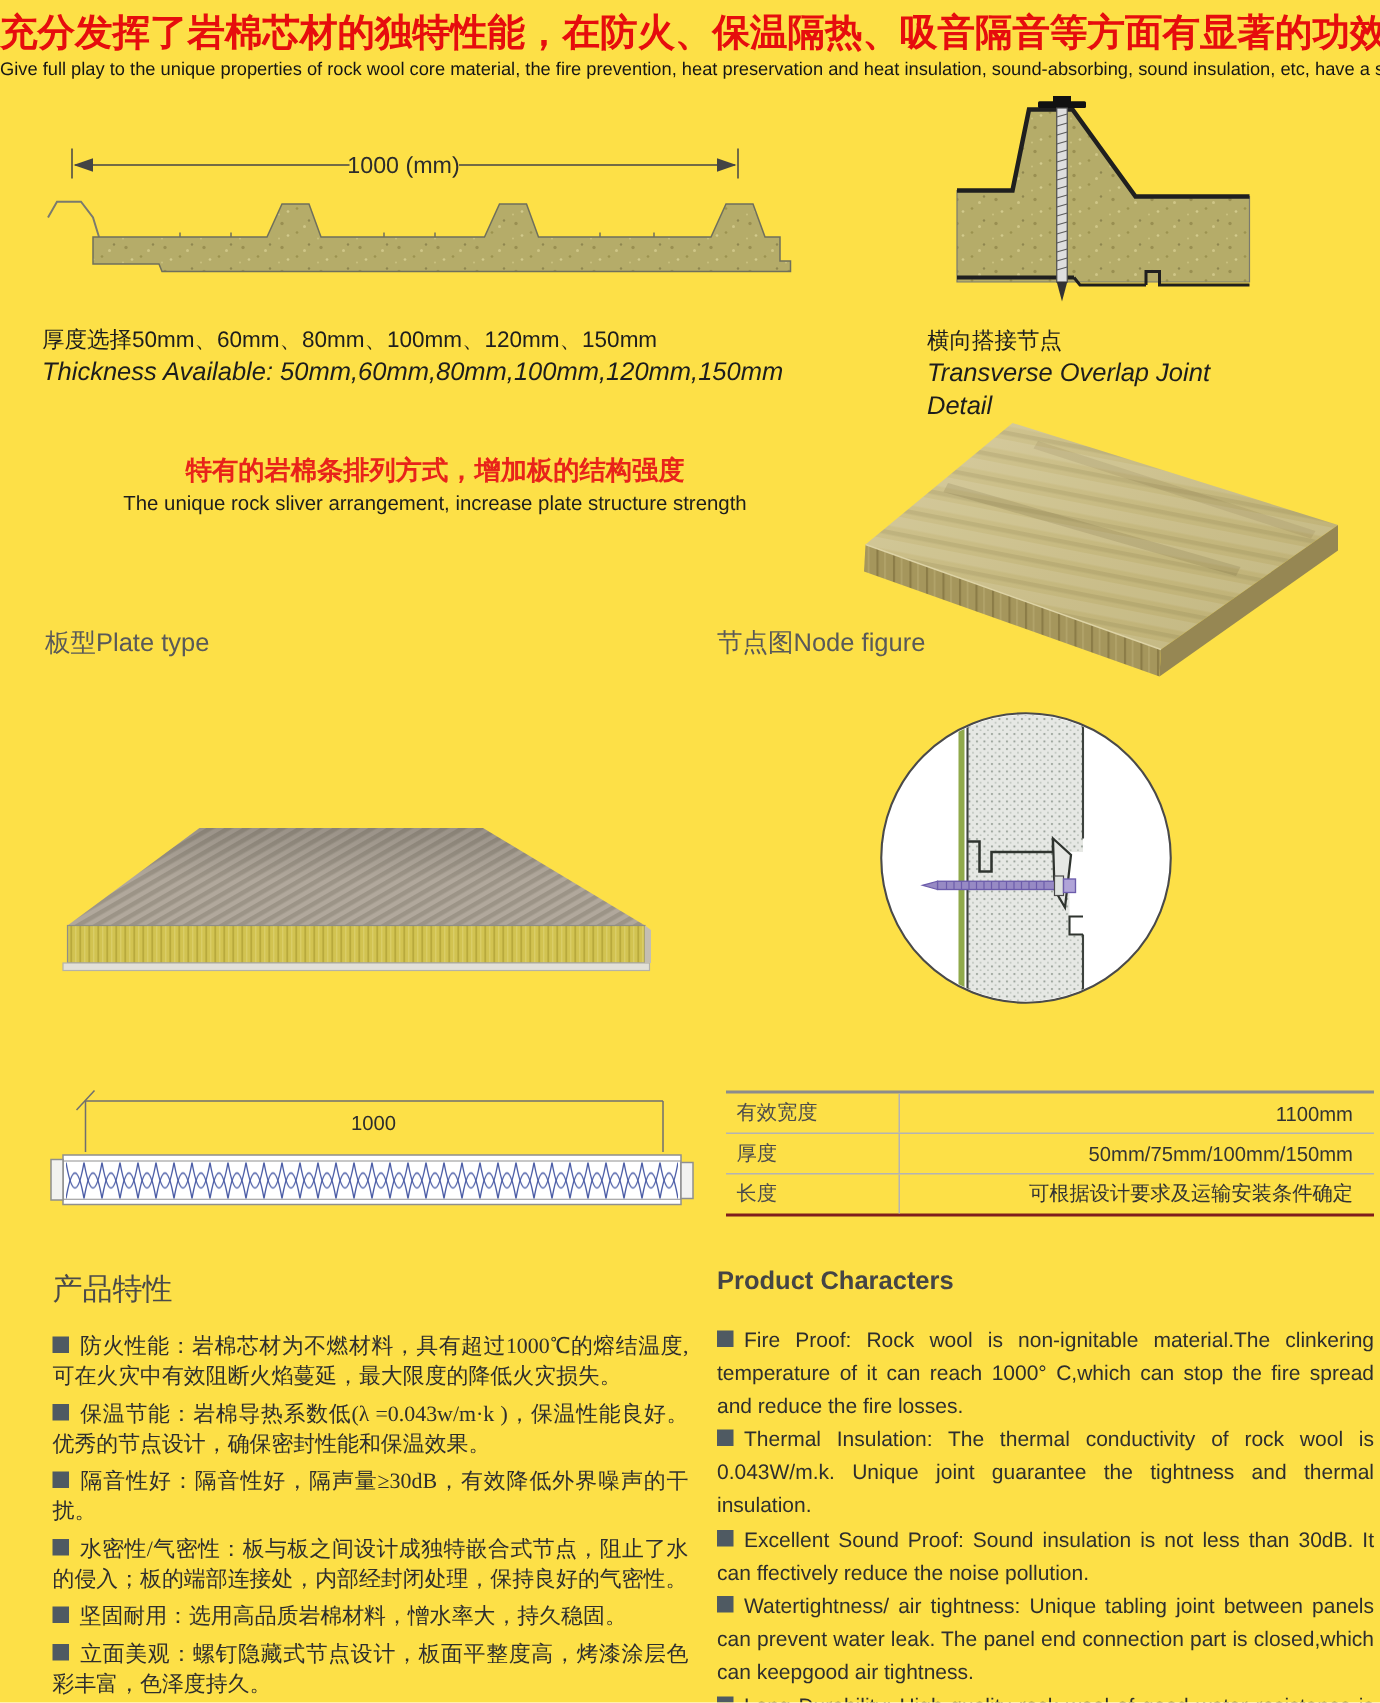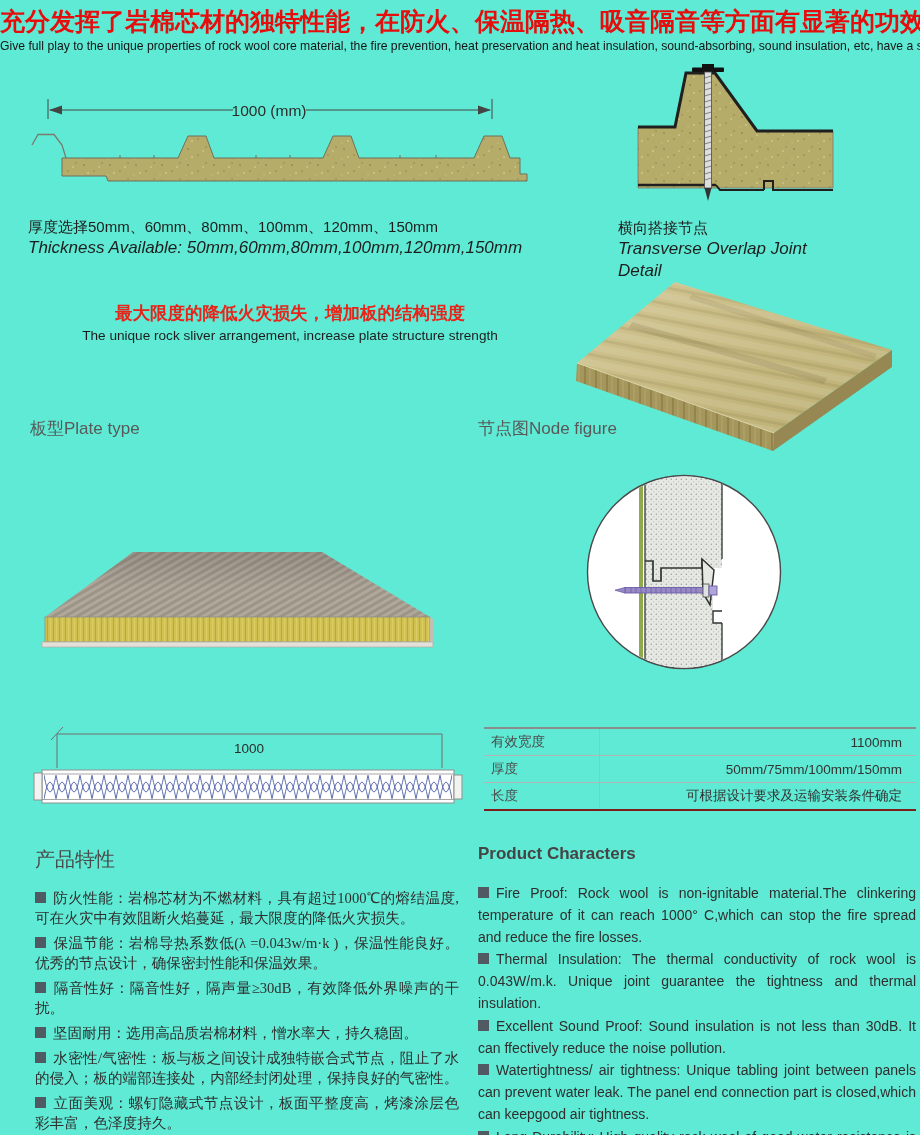--- a/index.html
+++ b/index.html
@@ -1,16 +1,16 @@
 <!DOCTYPE html>
 <html><head>
 <meta charset="utf-8">
 <style>
   html,body{margin:0;padding:0;background:#fff;}
-  .page{position:relative;width:920px;height:1135px;background:#5eead4;overflow:hidden;
+  .page{position:relative;width:920px;height:1135px;background:#fde047;overflow:hidden;
         font-family:"Liberation Sans","DejaVu Sans",sans-serif;color:#333;}
   .abs{position:absolute;}
   .title-cn{top:5px;left:0;width:920px;text-align:center;color:#e60d0d;font-size:25px;
             font-weight:bold;white-space:nowrap;letter-spacing:0;}
   .title-en{top:39px;left:0;width:920px;text-align:center;color:#151515;font-size:12.2px;
             white-space:nowrap;}
   .fig-caption{text-align:left;line-height:1.32;}
   .cap-cn{font-size:15px;color:#1d1d1d;}
   .cap-en{font-size:17px;color:#1d1d1d;font-style:italic;}
   .note-cn{font-size:17.5px;font-weight:bold;color:#e8231a;text-align:center;}
@@ -117,21 +117,21 @@
       </g>
       <polygon points="70.5,124 77.5,124 74,137" fill="#333"></polygon>
     </g>
   </svg>
   <div class="abs fig-caption" style="left:618px;top:218px;width:236px;">
     <div class="cap-cn">横向搭接节点</div>
     <div class="cap-en">Transverse Overlap Joint Detail</div>
   </div>
 
   <div class="abs" style="left:30px;top:301px;width:520px;">
-    <div class="note-cn">最大限度的降低火灾损失，增加板的结构强度</div>
+    <div class="note-cn">特有的岩棉条排列方式，增加板的结构强度</div>
     <div class="note-en">The unique rock sliver arrangement, increase plate structure strength</div>
   </div>
 
   <svg class="abs" style="left:572px;top:274px;" width="325" height="180" viewBox="0 0 325 180">
     <defs>
       <linearGradient id="slabTop" x1="0" y1="0" x2="1" y2="1">
         <stop offset="0" stop-color="#d3c795"></stop>
           <stop offset="0.5" stop-color="#c6b980"></stop>
           <stop offset="1" stop-color="#bcae72"></stop>
       </linearGradient>
@@ -267,22 +267,22 @@
       <div class="spec-value">可根据设计要求及运输安装条件确定</div>
     </div>
   </div>
 
   <div class="abs feat feat-cn" style="left:35px;top:846px;width:424px;">
     <h2 class="feat-title-cn">产品特性</h2>
     <ul class="feat-list">
       <li><span class="sq"></span><span>防火性能：岩棉芯材为不燃材料，具有超过1000℃的熔结温度,可在火灾中有效阻断火焰蔓延，最大限度的降低火灾损失。</span></li>
       <li><span class="sq"></span><span>保温节能：岩棉导热系数低(λ =0.043w/m·k )，保温性能良好。优秀的节点设计，确保密封性能和保温效果。</span></li>
       <li><span class="sq"></span><span>隔音性好：隔音性好，隔声量≥30dB，有效降低外界噪声的干扰。</span></li>
+      <li><span class="sq"></span><span>水密性/气密性：板与板之间设计成独特嵌合式节点，阻止了水的侵入；板的端部连接处，内部经封闭处理，保持良好的气密性。</span></li>
       <li><span class="sq"></span><span>坚固耐用：选用高品质岩棉材料，憎水率大，持久稳固。</span></li>
-      <li><span class="sq"></span><span>水密性/气密性：板与板之间设计成独特嵌合式节点，阻止了水的侵入；板的端部连接处，内部经封闭处理，保持良好的气密性。</span></li>
       <li><span class="sq"></span><span>立面美观：螺钉隐藏式节点设计，板面平整度高，烤漆涂层色彩丰富，色泽度持久。</span></li>
     </ul>
   </div>
 
   <div class="abs feat feat-en" style="left:478px;top:844px;width:438px;">
     <h2 class="feat-title-en">Product Characters</h2>
     <ul class="feat-list">
       <li><span class="sq"></span><span>Fire Proof: Rock wool is non-ignitable material.The clinkering temperature of it can reach 1000° C,which can stop the fire spread and reduce the fire losses.</span></li>
       <li><span class="sq"></span><span>Thermal Insulation: The thermal conductivity of rock wool is 0.043W/m.k. Unique joint guarantee the tightness and thermal insulation.</span></li>
       <li><span class="sq"></span><span>Excellent Sound Proof: Sound insulation is not less than 30dB. It can ffectively reduce the noise pollution.</span></li>

